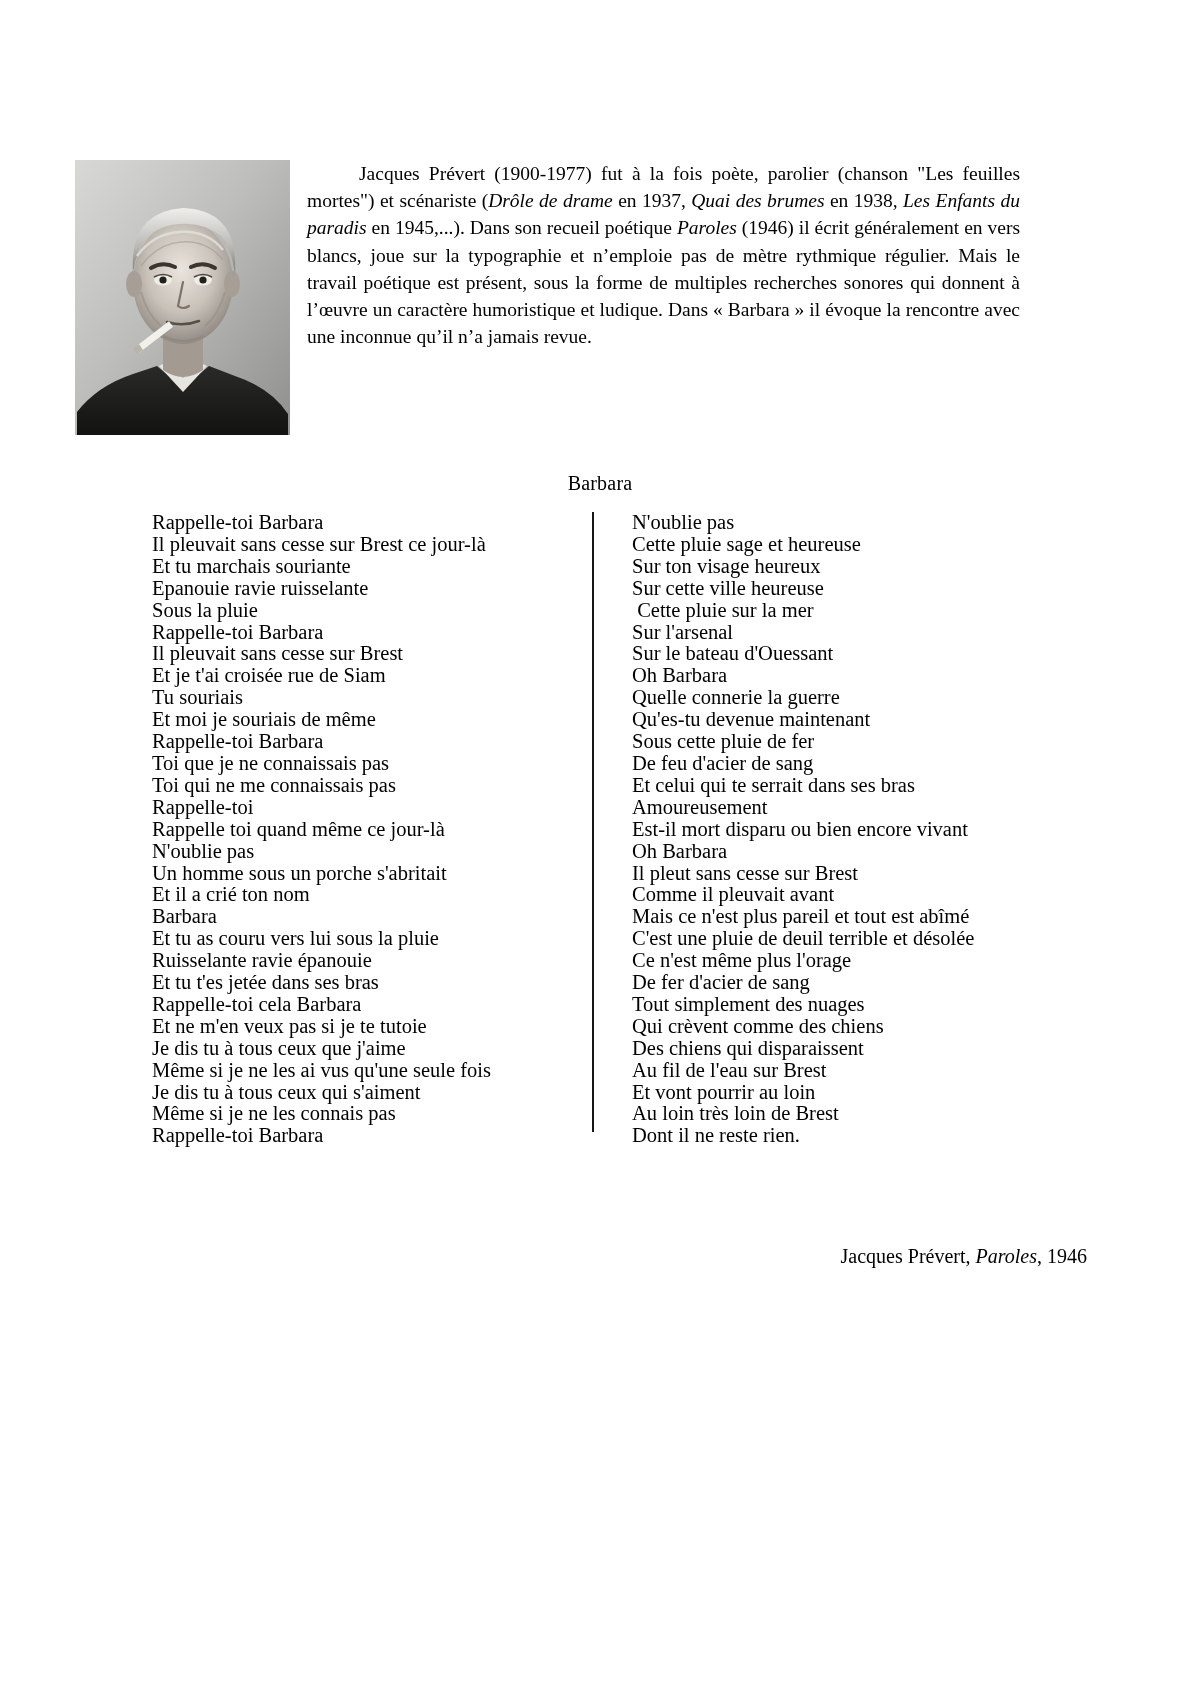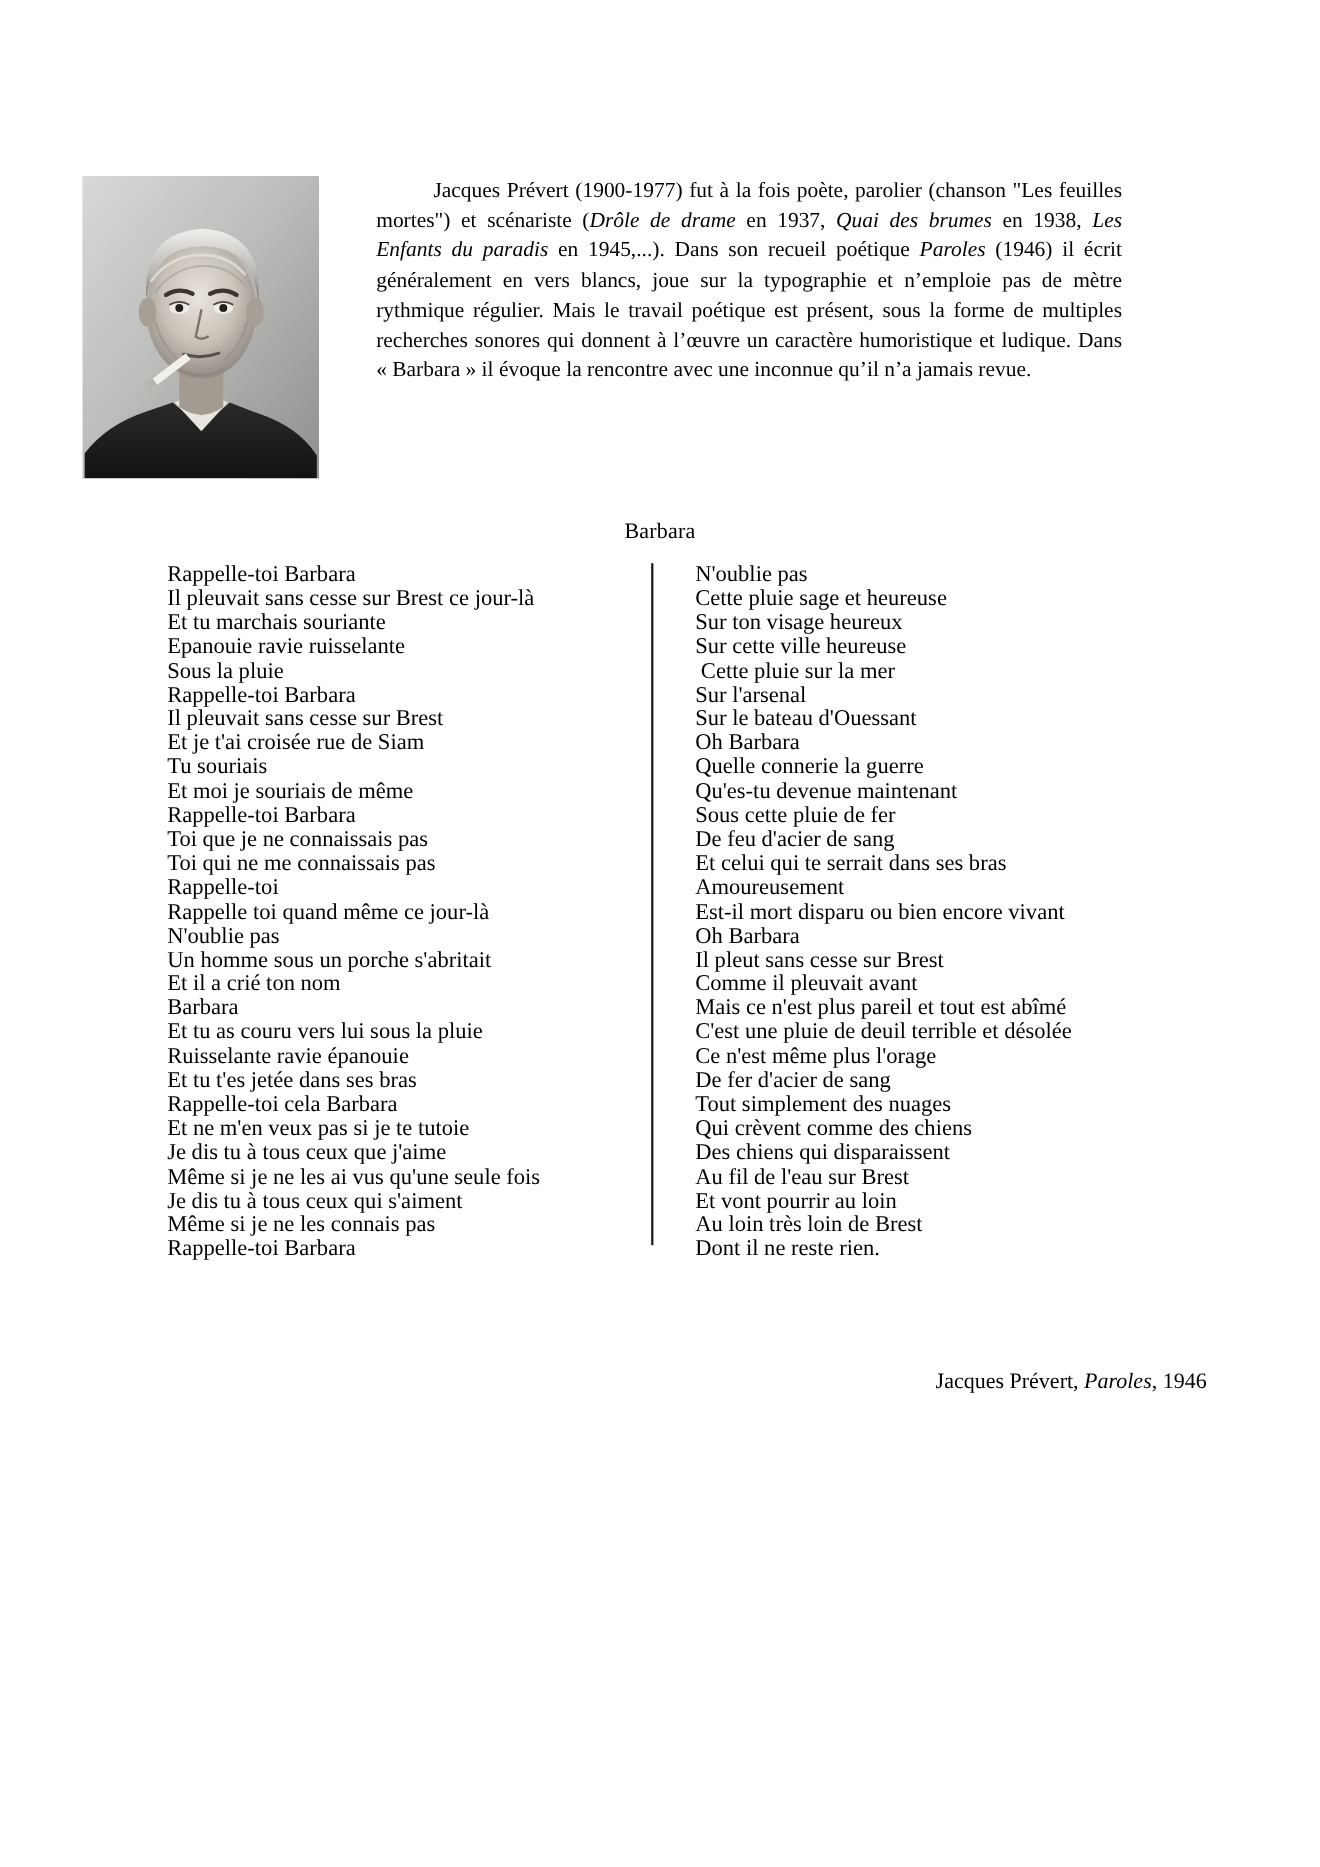--- a/index.html
+++ b/index.html
@@ -21,21 +21,20 @@
   }
 
   
   .header-block {
     position: absolute;
     left: 75px;
     top: 160px;
     width: 945px;
     display: flex;
     align-items: flex-start;
-    gap: 35px;
   }
   .portrait {
     width: 215px;
     height: 275px;
     flex: 0 0 215px;
     position: relative;
     overflow: hidden;
     background: #cfcfcf;
   }
   .portrait svg { display: block; width: 100%; height: 100%; }
@@ -85,21 +84,21 @@
     border-left: 2px solid #161616;
     align-self: stretch;
     height: 620px;
     flex: 0 0 auto;
   }
   .verse { display: block; }
 
   
   .attribution {
     position: absolute;
-    left: 12px;
+    left: 2px;
     top: 1245px;
     width: 1085px;
     text-align: right;
     font-size: 20px;
   }
   .attribution i { font-style: italic; }
 </style>
 </head>
 <body>
 

